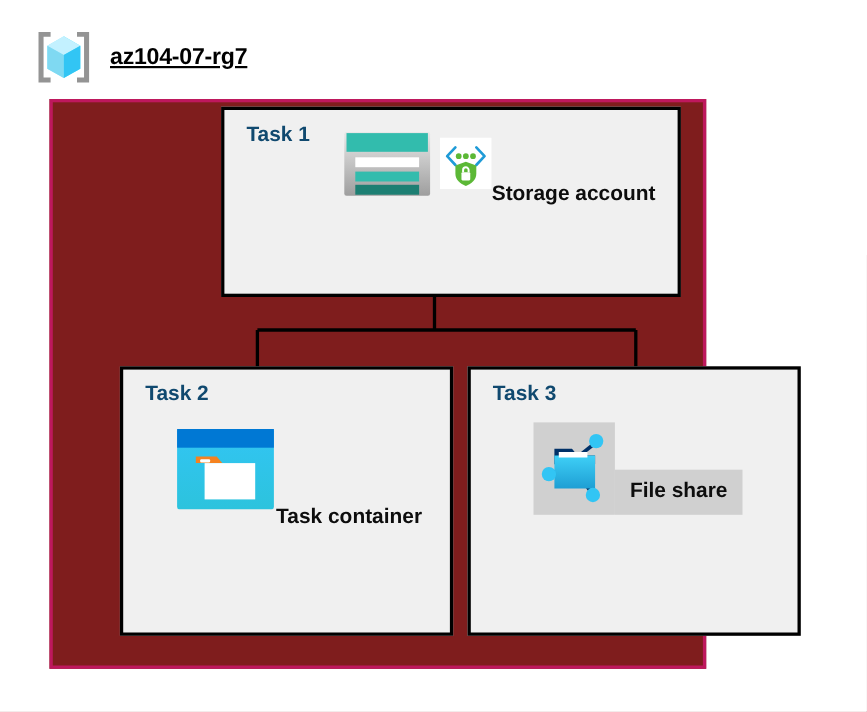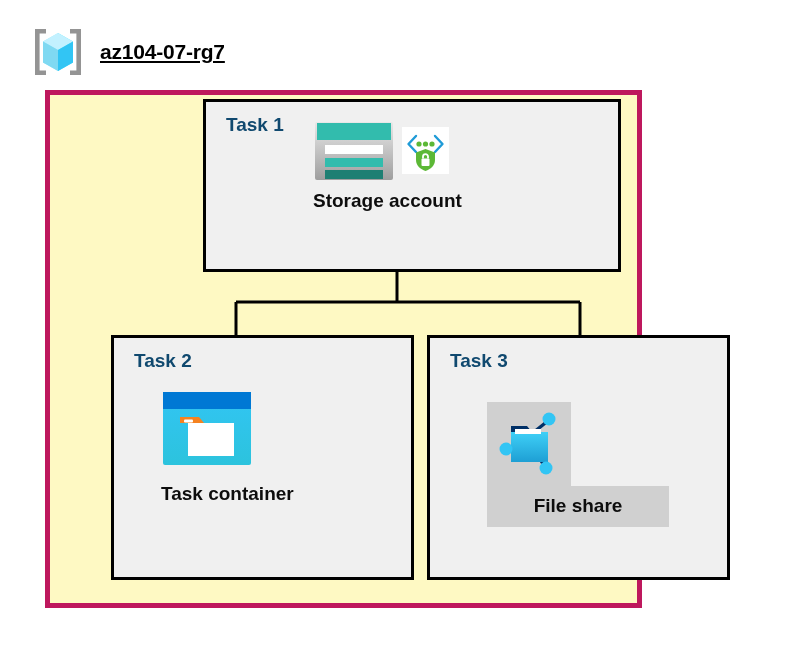--- a/index.html
+++ b/index.html
@@ -39,22 +39,22 @@
     text-decoration: underline;
   }
 
   
   #rg-container {
     position: absolute;
     left: 45px;
     top: 90px;
     width: 597px;
     height: 518px;
-    background: #fef9c3;
-    border: 5px solid #be185d;
+    background: #7f1d1d;
+    border: 3px solid #be185d;
     box-sizing: border-box;
   }
 
   
   .task-panel {
     position: absolute;
     background: #f0f0f0;
     border: 3px solid #000000;
     box-sizing: border-box;
   }
@@ -85,22 +85,22 @@
     font-size: 19px;
     font-weight: bold;
     color: #10496f;
     white-space: nowrap;
   }
 
   
   .node {
     position: absolute;
     display: flex;
-    flex-direction: column;
-    align-items: flex-start;
+    flex-direction: row;
+    align-items: flex-end;
   }
   .node-caption {
     font-size: 19px;
     font-weight: bold;
     color: #0d0d0d;
     white-space: nowrap;
     text-align: center;
   }
 
   
@@ -122,21 +122,21 @@
   #node-blob {
     left: 47px;
     top: 52px;
     width: 210px;
   }
   #blob-icon { width: 92px; height: 77px; display: block; margin-bottom: 16px; }
 
   
   #node-fileshare {
     left: 57px;
-    top: 64px;
+    top: 48px;
     width: 190px;
   }
   #fileshare-icon-wrap {
     background: #d0d0d0;
     padding: 0;
     width: 84px;
     height: 84px;
     display: flex;
     align-items: center;
     justify-content: center;

